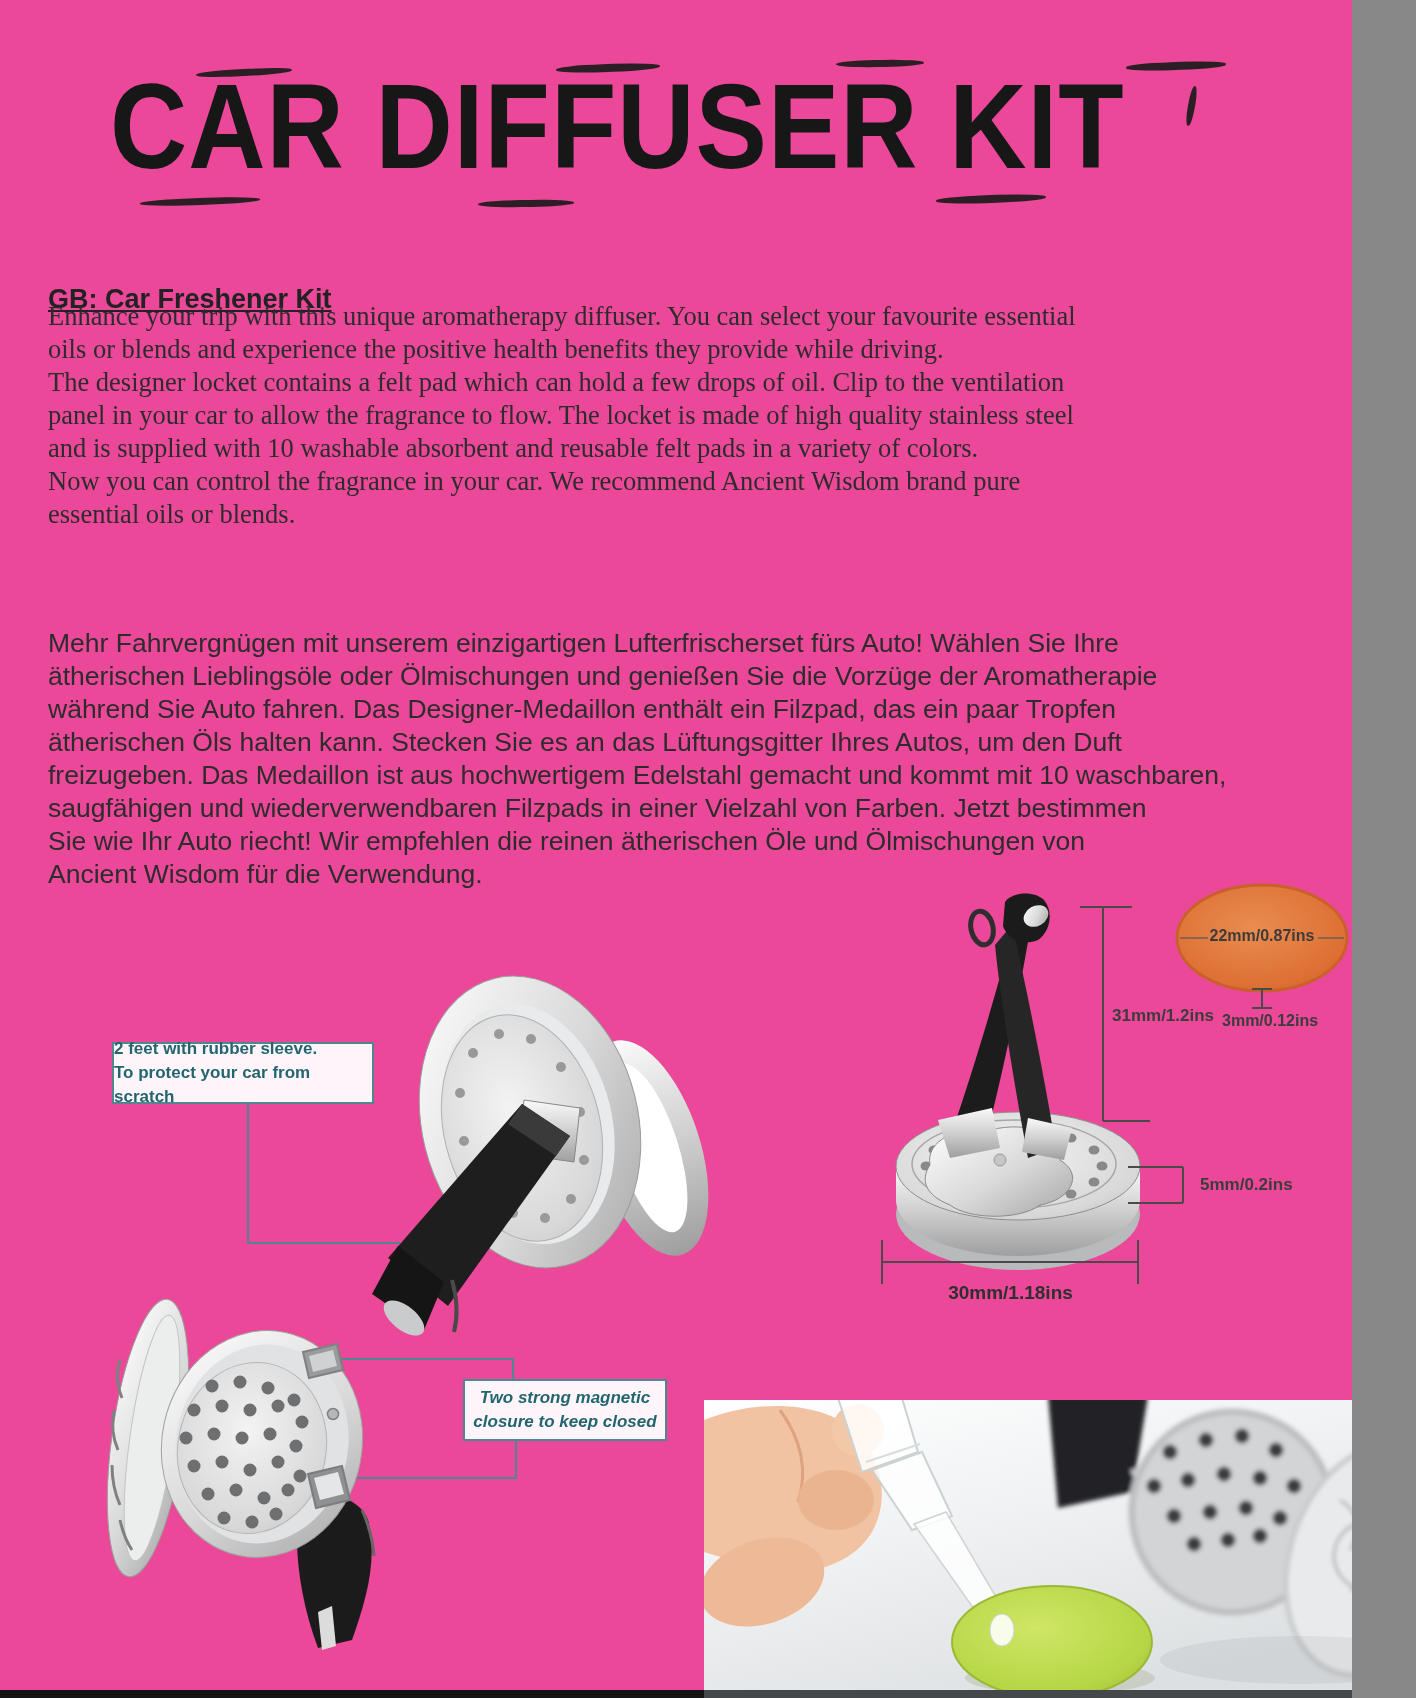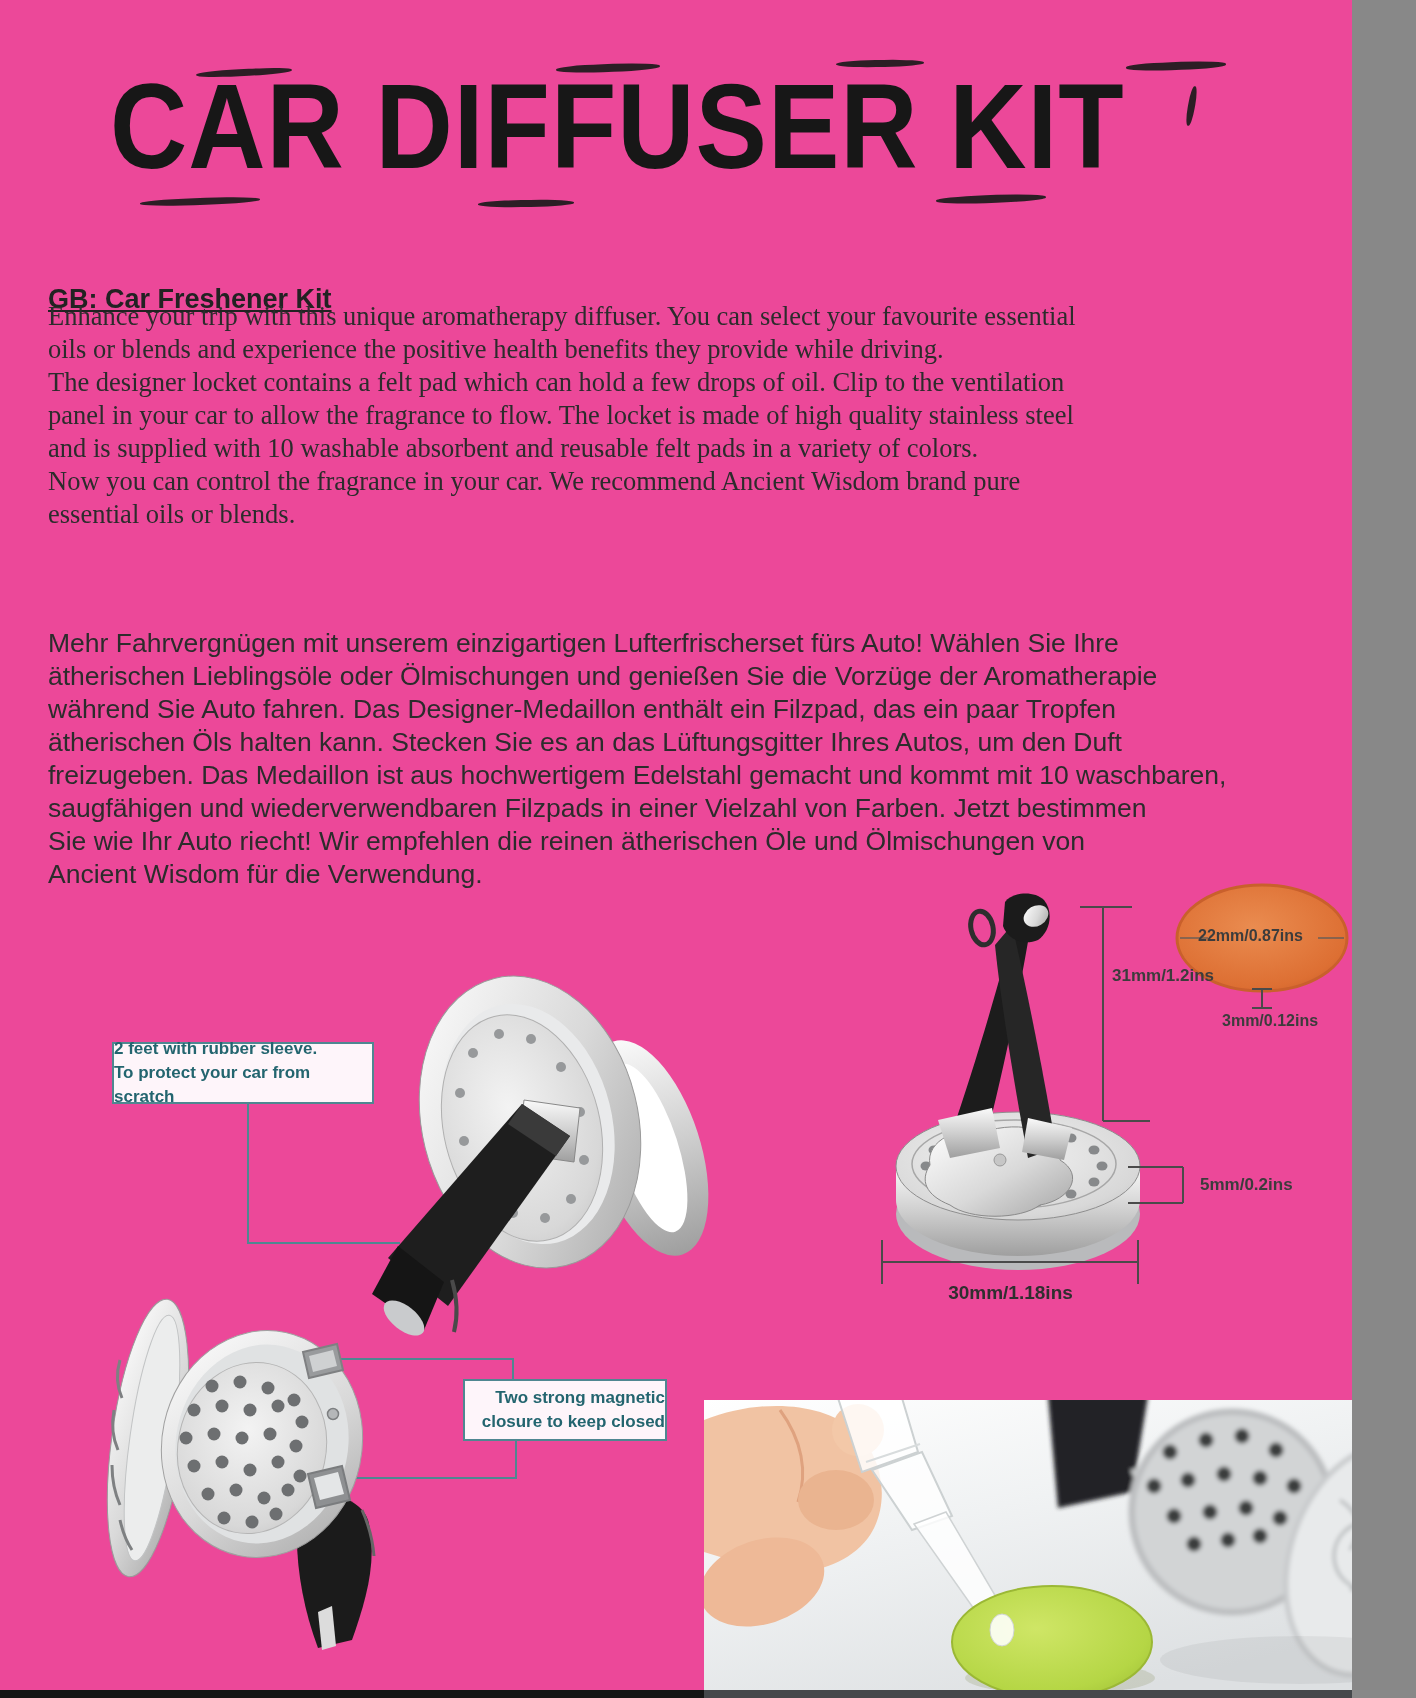--- a/index.html
+++ b/index.html
@@ -12,25 +12,25 @@
          transform:scaleY(1.13);transform-origin:top left;white-space:nowrap;z-index:3;}
   .smudge{background:#1b1b1b;border-radius:45%;z-index:3;opacity:.92;}
   
   .heading{left:48px;font-weight:bold;font-size:27px;color:#222;white-space:pre;z-index:2;}
   .para{left:48px;font-size:26.5px;line-height:33px;color:#2c2c2c;white-space:pre;z-index:2;}
   
   .callout{border:2px solid #4f8791;background:rgba(255,255,255,.95);color:#23656f;
            font-weight:bold;font-size:17px;line-height:24px;white-space:pre-line;
            display:flex;flex-direction:column;justify-content:center;z-index:4;}
   #callout-feet{left:112px;top:1042px;width:258px;height:58px;}
-  #callout-magnet{left:463px;top:1379px;width:200px;height:58px;text-align:right;}
+  #callout-magnet{left:463px;top:1379px;width:200px;height:58px;text-align:center;font-style:italic;}
   
   .dim{font-weight:bold;font-size:17px;color:#3c3c3c;white-space:nowrap;z-index:4;}
-  #dim-pad-d{left:1198px;top:927px;width:128px;text-align:left;font-size:16px;}
-  #dim-clip-h{left:1112px;top:966px;}
+  #dim-pad-d{left:1198px;top:927px;width:128px;text-align:center;font-size:16px;}
+  #dim-clip-h{left:1112px;top:1006px;}
   #dim-pad-t{left:1222px;top:1012px;font-size:16px;}
   #dim-depth{left:1200px;top:1175px;}
   #dim-diam{left:938px;top:1282px;width:145px;text-align:center;font-size:19px;color:#2f2f2f;}
   svg{position:absolute;left:0;top:0;z-index:1;}
 </style>
 </head>
 <body>
 
 <div id="page">
 

